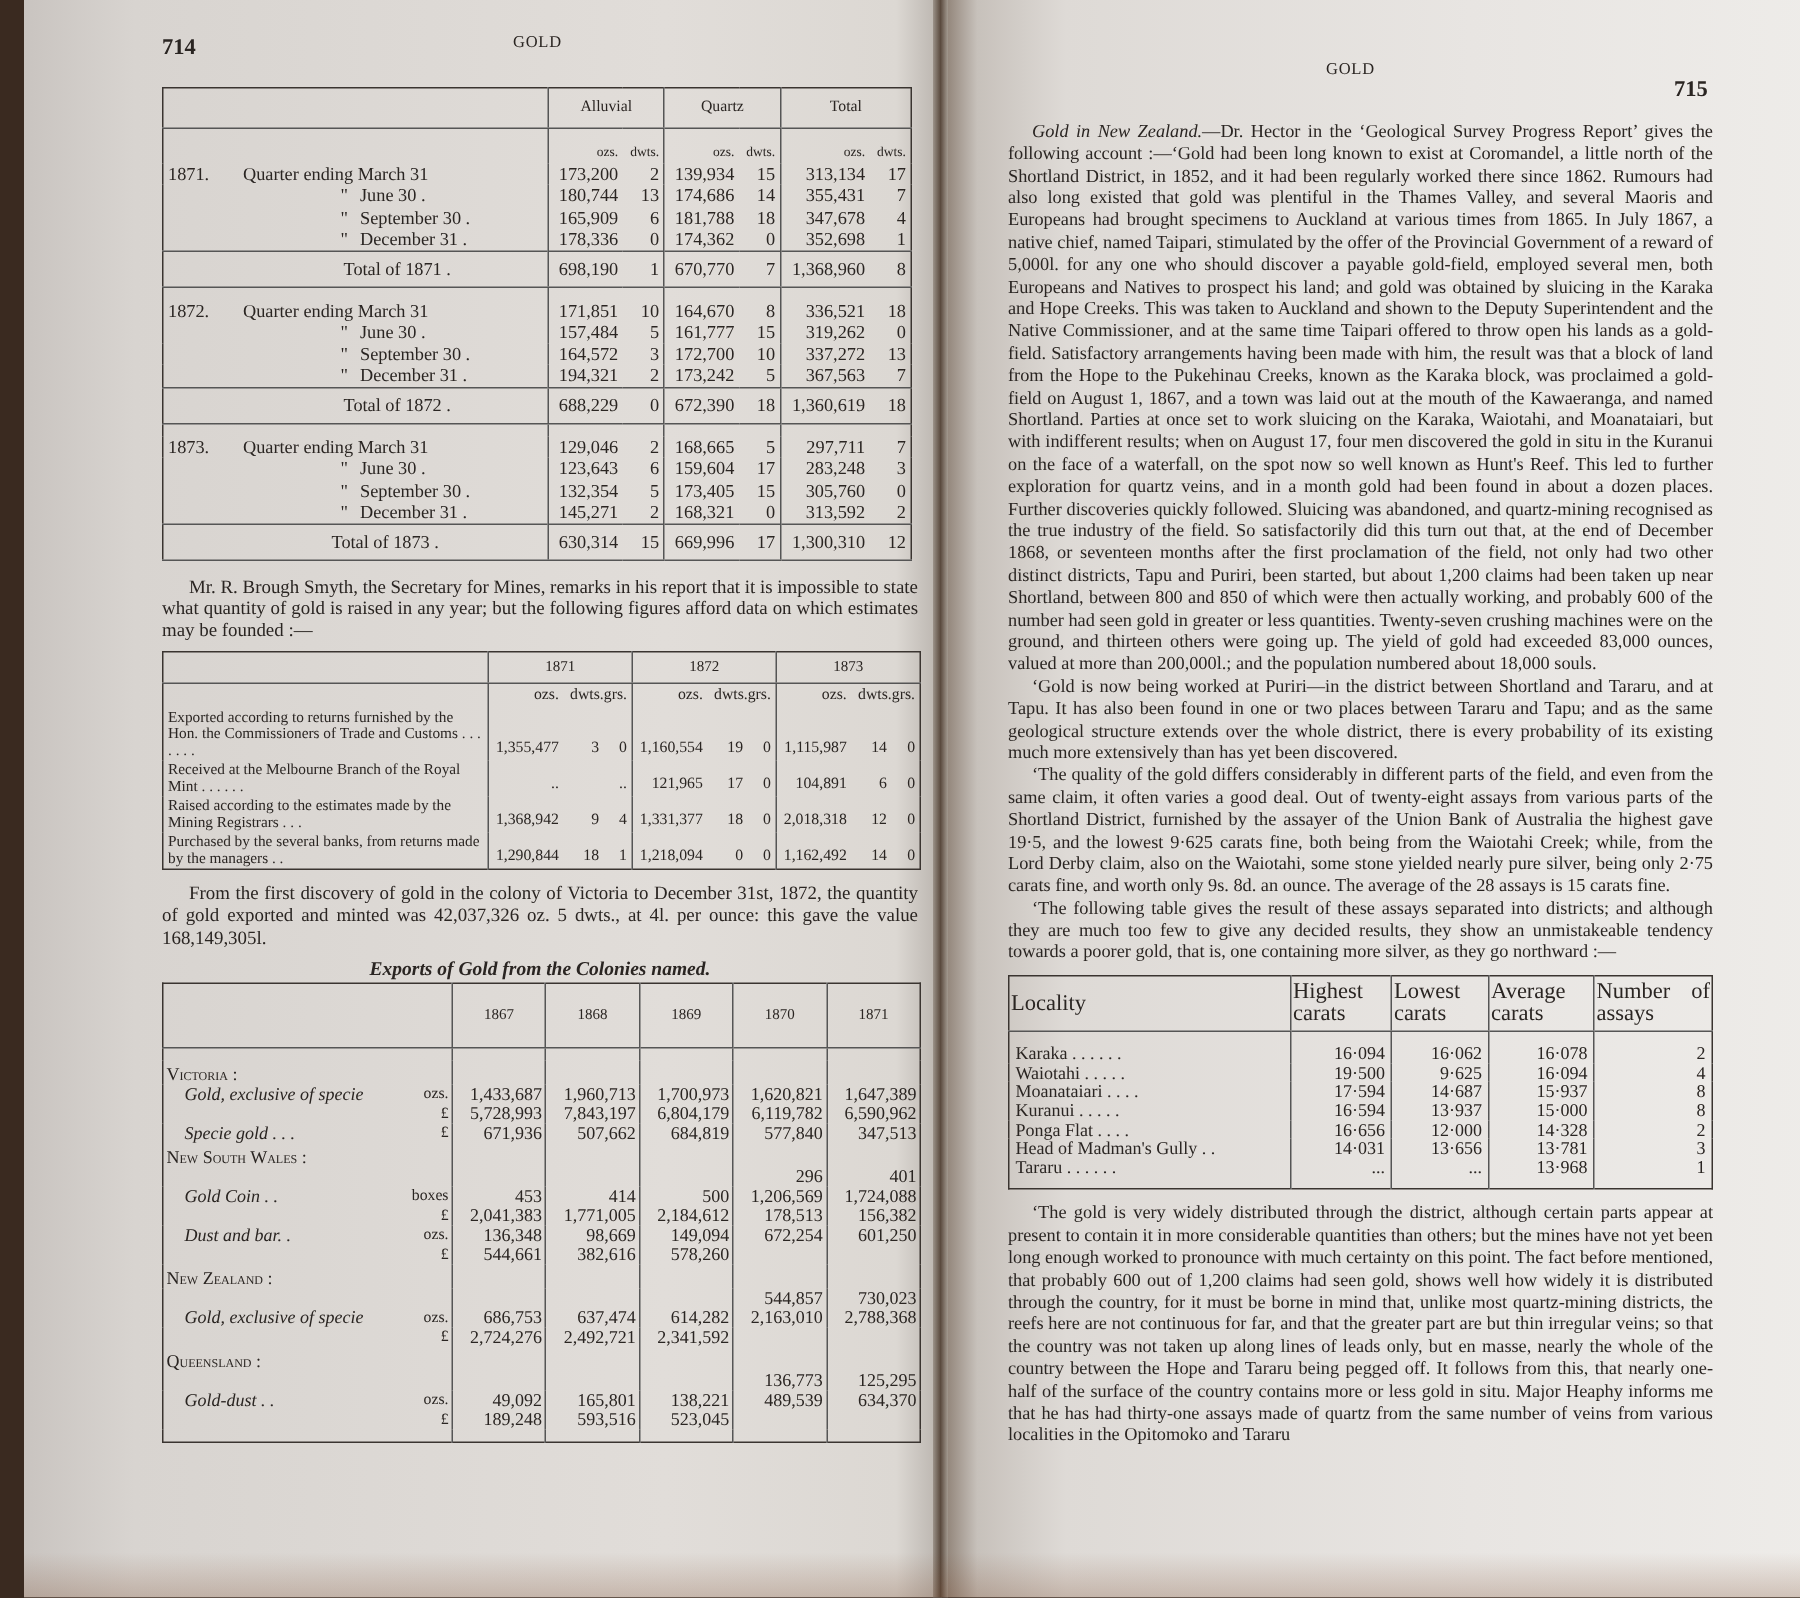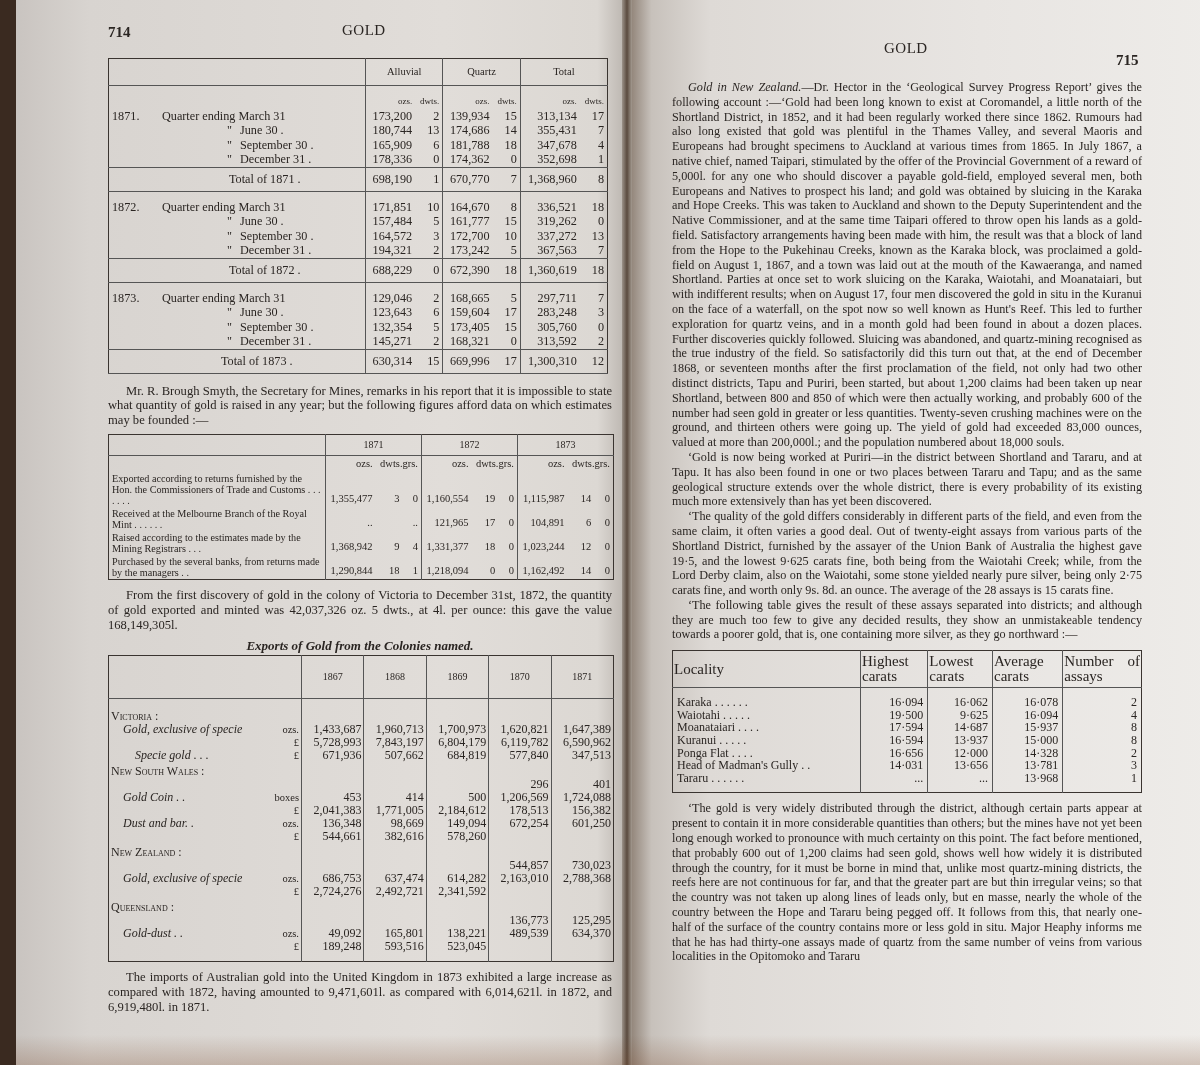--- a/index.html
+++ b/index.html
@@ -17,21 +17,21 @@
   }
   .page-right {
     position:absolute; left:612px; top:0; width:588px; height:1065px;
     background:linear-gradient(90deg,#8a7c70 0%,#c7c1bb 4%,#dedad6 14%,#e8e5e2 60%,#eeece9 100%);
   }
   .gutter { position:absolute; left:606px; top:0; width:10px; height:1065px;
     background:linear-gradient(90deg,#9c938a,#5a4a3e,#a39a90); }
   .edge-bottom { position:absolute; left:0; bottom:0; width:1200px; height:30px;
     background:linear-gradient(180deg,rgba(0,0,0,0),rgba(120,70,40,0.25)); }
 
-  .run-head { position:absolute; font-size:15px; letter-spacing:0.5px; }
+  .run-head { position:absolute; font-size:11px; letter-spacing:0.5px; }
   .pnum { position:absolute; font-size:15px; font-weight:bold; }
 
   .content-l { position:absolute; left:92px; top:58px; width:504px; font-size:12.5px; line-height:14.6px; }
   .content-r { position:absolute; left:656px; top:80px; width:470px; font-size:12.2px; line-height:14.8px; text-align:justify; }
 
   table { border-collapse:collapse; }
   .t1 { width:500px; border:1.5px solid #3a3430; font-size:12.2px; }
   .t1 td, .t1 th { padding:0 3px; vertical-align:top; }
   .t1 th { font-weight:normal; font-size:10.5px; border-bottom:1px solid #555; height:26px; vertical-align:middle; }
   .vb { border-left:1px solid #555; }
@@ -292,21 +292,21 @@
             <td class="num" style="vertical-align:bottom">0</td>
           </tr>
           <tr>
             <td class="desc">Raised according to the estimates made by the Mining Registrars . . .</td>
             <td class="vb num" style="vertical-align:bottom">1,368,942</td>
             <td class="num" style="vertical-align:bottom">9</td>
             <td class="num" style="vertical-align:bottom">4</td>
             <td class="vb num" style="vertical-align:bottom">1,331,377</td>
             <td class="num" style="vertical-align:bottom">18</td>
             <td class="num" style="vertical-align:bottom">0</td>
-            <td class="vb num" style="vertical-align:bottom">1,023,244</td>
+            <td class="vb num" style="vertical-align:bottom">2,018,318</td>
             <td class="num" style="vertical-align:bottom">12</td>
             <td class="num" style="vertical-align:bottom">0</td>
           </tr>
           <tr>
             <td class="desc">Purchased by the several banks, from returns made by the managers . .</td>
             <td class="vb num" style="vertical-align:bottom">1,290,844</td>
             <td class="num" style="vertical-align:bottom">18</td>
             <td class="num" style="vertical-align:bottom">1</td>
             <td class="vb num" style="vertical-align:bottom">1,218,094</td>
             <td class="num" style="vertical-align:bottom">0</td>
@@ -360,21 +360,21 @@
           </tr>
           <tr>
             <td class="lbl" style="padding-left:14px;"><span class="it"></span> <span style="float:right;font-size:10.5px;">£</span></td>
             <td class="vb num">5,728,993</td>
             <td class="vb num">7,843,197</td>
             <td class="vb num">6,804,179</td>
             <td class="vb num">6,119,782</td>
             <td class="vb num">6,590,962</td>
           </tr>
           <tr>
-            <td class="lbl" style="padding-left:26px;"><span class="it">Specie gold . . .</span> <span style="float:right;font-size:10.5px;">£</span></td>
+            <td class="lbl" style="padding-left:14px;"><span class="it">Specie gold . . .</span> <span style="float:right;font-size:10.5px;">£</span></td>
             <td class="vb num">671,936</td>
             <td class="vb num">507,662</td>
             <td class="vb num">684,819</td>
             <td class="vb num">577,840</td>
             <td class="vb num">347,513</td>
           </tr>
           <tr>
             <td class="sc" style="padding-top:3px;">New South Wales :</td>
             <td class="vb"></td>
             <td class="vb"></td>
@@ -490,21 +490,20 @@
             <td></td>
             <td class="vb"></td>
             <td class="vb"></td>
             <td class="vb"></td>
             <td class="vb"></td>
             <td class="vb"></td>
           </tr>
         </tbody>
     </table>
 
-    <p class="para" style="margin-top:8px;">The imports of Australian gold into the United Kingdom in 1873 exhibited a large increase as compared with 1872, having amounted to 9,471,601l. as compared with 6,014,621l. in 1872, and 6,919,480l. in 1871.</p>
   </div>
 
   <div class="run-head" style="left:868px;top:40px;">GOLD</div>
   <div class="pnum" style="left:1100px;top:52px;">715</div>
 
   <div class="content-r">
     <p class="rp"><span class="it">Gold in New Zealand.</span><span>—Dr. Hector in the ‘Geological Survey Progress Report’ gives the following account :—‘Gold had been long known to exist at Coromandel, a little north of the Shortland District, in 1852, and it had been regularly worked there since 1862. Rumours had also long existed that gold was plentiful in the Thames Valley, and several Maoris and Europeans had brought specimens to Auckland at various times from 1865. In July 1867, a native chief, named Taipari, stimulated by the offer of the Provincial Government of a reward of 5,000l. for any one who should discover a payable gold-field, employed several men, both Europeans and Natives to prospect his land; and gold was obtained by sluicing in the Karaka and Hope Creeks. This was taken to Auckland and shown to the Deputy Superintendent and the Native Commissioner, and at the same time Taipari offered to throw open his lands as a gold-field. Satisfactory arrangements having been made with him, the result was that a block of land from the Hope to the Pukehinau Creeks, known as the Karaka block, was proclaimed a gold-field on August 1, 1867, and a town was laid out at the mouth of the Kawaeranga, and named Shortland. Parties at once set to work sluicing on the Karaka, Waiotahi, and Moanataiari, but with indifferent results; when on August 17, four men discovered the gold in situ in the Kuranui on the face of a waterfall, on the spot now so well known as Hunt's Reef. This led to further exploration for quartz veins, and in a month gold had been found in about a dozen places. Further discoveries quickly followed. Sluicing was abandoned, and quartz-mining recognised as the true industry of the field. So satisfactorily did this turn out that, at the end of December 1868, or seventeen months after the first proclamation of the field, not only had two other distinct districts, Tapu and Puriri, been started, but about 1,200 claims had been taken up near Shortland, between 800 and 850 of which were then actually working, and probably 600 of the number had seen gold in greater or less quantities. Twenty-seven crushing machines were on the ground, and thirteen others were going up. The yield of gold had exceeded 83,000 ounces, valued at more than 200,000l.; and the population numbered about 18,000 souls.</span></p>
     <p class="rp">‘Gold is now being worked at Puriri—in the district between Shortland and Tararu, and at Tapu. It has also been found in one or two places between Tararu and Tapu; and as the same geological structure extends over the whole district, there is every probability of its existing much more extensively than has yet been discovered.</p>
     <p class="rp">‘The quality of the gold differs considerably in different parts of the field, and even from the same claim, it often varies a good deal. Out of twenty-eight assays from various parts of the Shortland District, furnished by the assayer of the Union Bank of Australia the highest gave 19·5, and the lowest 9·625 carats fine, both being from the Waiotahi Creek; while, from the Lord Derby claim, also on the Waiotahi, some stone yielded nearly pure silver, being only 2·75 carats fine, and worth only 9s. 8d. an ounce. The average of the 28 assays is 15 carats fine.</p>
     <p class="rp">‘The following table gives the result of these assays separated into districts; and although they are much too few to give any decided results, they show an unmistakeable tendency towards a poorer gold, that is, one containing more silver, as they go northward :—</p>

